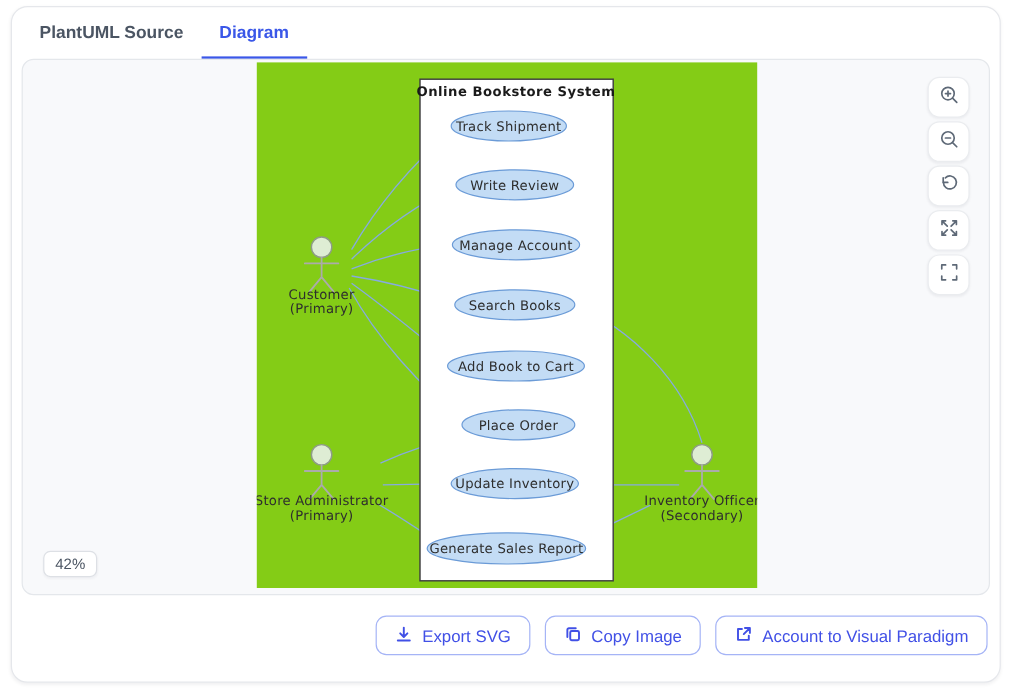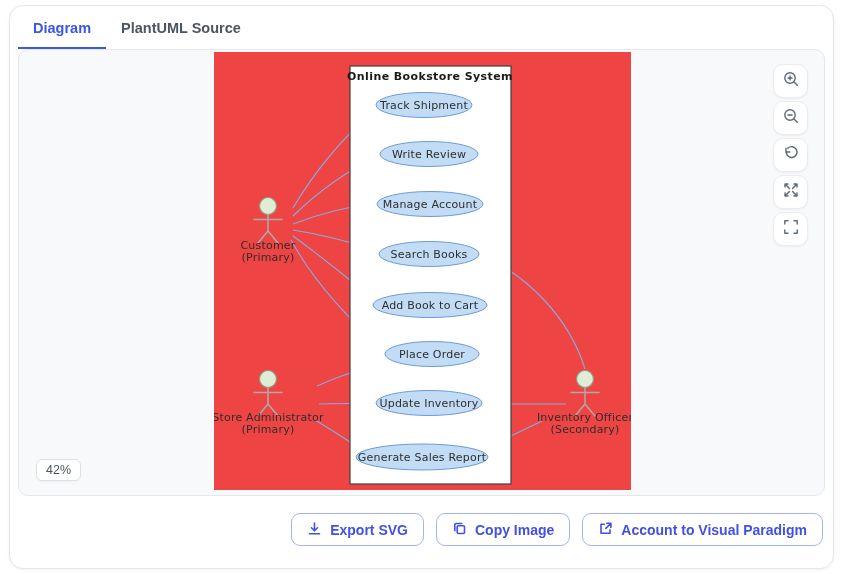--- a/index.html
+++ b/index.html
@@ -17,21 +17,21 @@
   }
   .tab.active { color:#3A57E8; border-bottom-color:#3A57E8; }
   
   .panel {
     position:relative; margin:0 8px; height:447px;
     background:#F8F9FB; border:1px solid #E4E7EB; border-radius:10px;
     overflow:hidden;
   }
   .surface {
     position:absolute; left:195px; top:2px; width:417px; height:438px;
-    background:#ef4444;
+    background:#84cc16;
   }
   .surface svg { display:block; }
   
   .controls { position:absolute; top:14px; right:16px; display:flex; flex-direction:column; gap:3px; }
   .ctrl-btn {
     width:35px; height:34px; background:#fff; border:1px solid #EAECEF; border-radius:10px;
     display:flex; align-items:center; justify-content:center; cursor:pointer;
     box-shadow:0 1px 2px rgba(15,23,42,.05);
   }
   .ctrl-btn svg { stroke:#5E6977; fill:none; stroke-width:1.4; stroke-linecap:round; stroke-linejoin:round; }
@@ -39,42 +39,42 @@
   .zoom-badge {
     position:absolute; left:17px; bottom:14px; background:#fff;
     border:1px solid #DDE0E5; border-radius:6px; padding:3px 9px;
     font-size:12.5px; color:#4A5462; box-shadow:0 1px 2px rgba(15,23,42,.04);
   }
   
   .footer { display:flex; justify-content:flex-end; gap:12px; padding:17px 10px 0 0; }
   .footer-btn {
     display:inline-flex; align-items:center; gap:8px; height:33px; padding:0 15px;
     background:#fff; border:1px solid #A5B4F6; border-radius:9px;
-    color:#4150E6; font-size:14px; font-weight:700; cursor:pointer;
+    color:#4150E6; font-size:14px; font-weight:400; cursor:pointer;
     font-family:"Liberation Sans", sans-serif;
   }
   .footer-btn svg { stroke:currentColor; fill:none; stroke-width:1.6; stroke-linecap:round; stroke-linejoin:round; }
   
   .uc-ellipse { fill:#C3DCF5; stroke:#6B9BD7; stroke-width:1; }
   .uc-label { font-family:"DejaVu Sans", sans-serif; font-size:11px; fill:#2E2E2E; letter-spacing:.2px; text-anchor:middle; }
   .assoc { fill:none; stroke:#86ABDF; stroke-width:1.1; }
   .sys-rect { fill:#fff; stroke:#3F3F3F; stroke-width:1.2; }
   .sys-title { font-family:"DejaVu Sans", sans-serif; font-size:11px; font-weight:bold; fill:#1A1A1A; letter-spacing:.4px; text-anchor:middle; }
   .actor-line { stroke:#ABABAB; stroke-width:1.5; fill:none; stroke-linecap:round; }
   .actor-head { fill:#DEEDD4; stroke:#8E9C86; stroke-width:1.2; }
   .actor-label { font-family:"DejaVu Sans", sans-serif; font-size:11px; fill:#2E2E2E; letter-spacing:.2px; text-anchor:middle; }
 </style>
 </head>
 <body>
 
 <div class="card">
 
   <div class="tabs">
+    <div class="tab">PlantUML Source</div>
     <div class="tab active">Diagram</div>
-    <div class="tab">PlantUML Source</div>
   </div>
 
   <div class="panel">
 
     <div class="surface">
       <svg width="417" height="438" viewBox="0 0 417 438" xmlns="http://www.w3.org/2000/svg">
 
         <g class="assoc">
           <path d="M79,156 Q112,100 162,57"></path>
           <path d="M79,164 Q118,126 167,102"></path>

